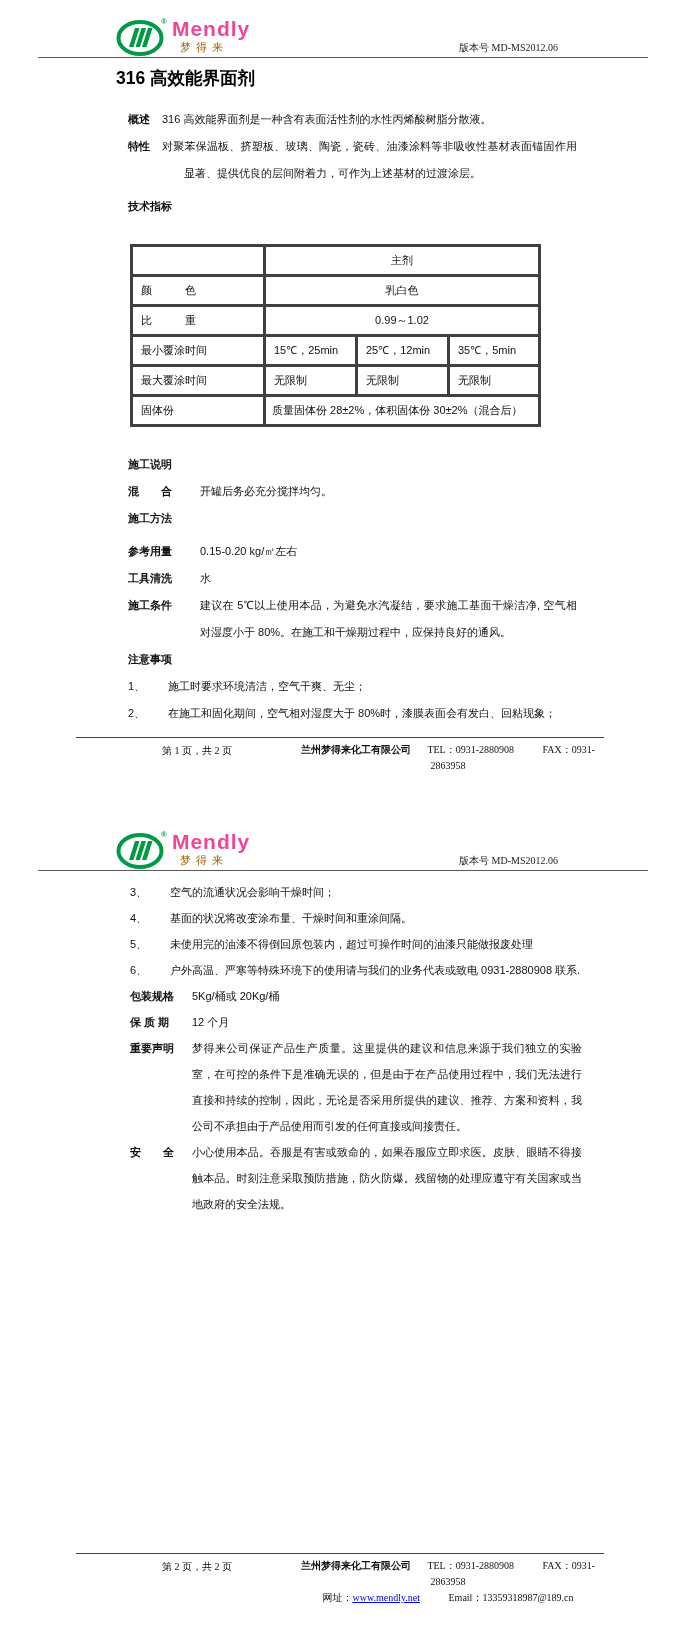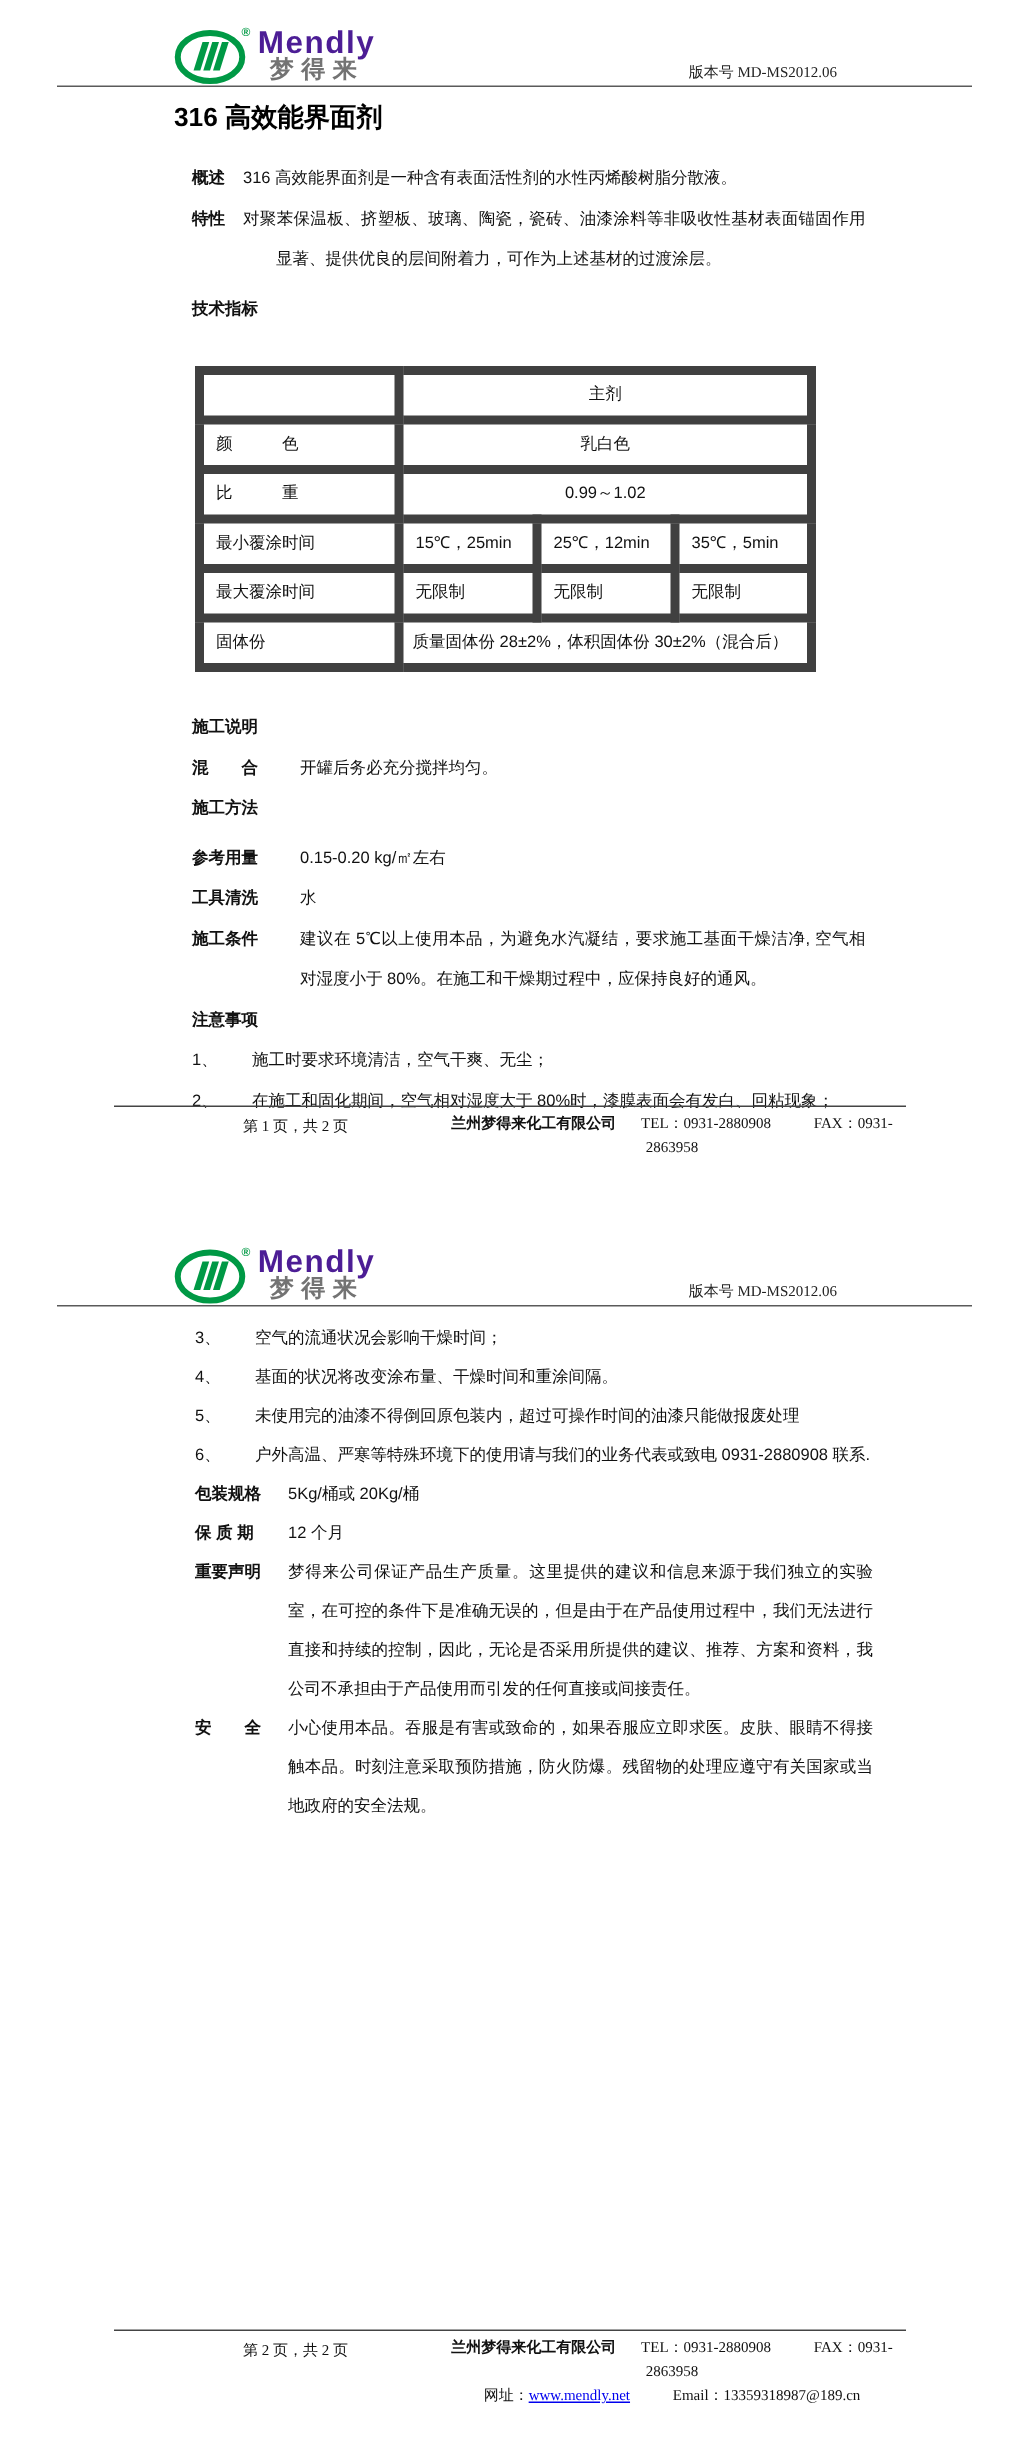--- a/index.html
+++ b/index.html
@@ -8,22 +8,22 @@
   #pg1{top:0;height:770px;}
   #pg2{top:770px;height:868px;}
   .inner{margin:0 39px 0 38px;position:relative;}
 
   
   .hd{display:flex;justify-content:space-between;align-items:flex-end;padding-top:9px;height:48px;}
   .logo{display:flex;align-items:flex-start;margin-left:78px;position:relative;}
   .logo-emblem{display:block;}
   .reg{color:#009945;font-size:8px;font-weight:bold;position:relative;top:-2px;left:-3px;}
   .logo-txt{margin-left:2px;}
-  .logo-en{color:#4c1d95;font-weight:800;font-size:21px;line-height:20px;letter-spacing:1px;}
-  .logo-cn{color:#737373;font-weight:700;font-size:16px;line-height:16px;letter-spacing:5px;margin-left:8px;}
+  .logo-en{color:#ec4899;font-weight:800;font-size:21px;line-height:20px;letter-spacing:1px;}
+  .logo-cn{color:#a16207;font-weight:400;font-size:11px;line-height:16px;letter-spacing:5px;margin-left:8px;}
   .version{font-family:"Liberation Serif",serif;font-size:10px;color:#222;margin:0 90px 2px 0;}
   .rule{border-top:1.4px solid #5a5a5a;height:0;}
 
   .title{font-size:17.5px;font-weight:800;margin:8px 0 0 78px;color:#000;}
 
   
   .bd{margin:16px 0 0 90px;width:449px;font-size:11px;line-height:27px;}
   .bd2{margin:8px 0 0 92px;width:452px;font-size:11px;line-height:26px;}
   .para{display:flex;align-items:flex-start;}
   .lbl{font-weight:bold;flex:none;}
@@ -33,21 +33,21 @@
   .ptxt{flex:1;text-align:justify;}
   .hang22{padding-left:22px;text-indent:-22px;}
   .heading{font-weight:bold;}
   .mt6{margin-top:6px;}
   .mt24{margin-top:24px;}
   .note{display:flex;align-items:flex-start;}
   .nnum{flex:none;width:40px;}
 
   
   table.tech{border-collapse:collapse;width:408px;margin:24px 0 0 2px;table-layout:fixed;}
-  table.tech td{border:6px solid #404040;height:24px;padding:0 0 0 8px;font-size:11px;vertical-align:middle;}
+  table.tech td{border:3px solid #404040;height:24px;padding:0 0 0 8px;font-size:11px;vertical-align:middle;}
   table.tech td.ctr{text-align:center;padding:0;}
   table.tech td.lft{text-align:left;padding-left:6px;}
 
   
   .pfoot{position:absolute;left:38px;right:44px;border-top:1.2px solid #444;padding-top:4px;font-family:"Liberation Serif",serif;font-size:10px;color:#111;}
   #pg1 .pfoot{top:737px;}
   #pg2 .pfoot{top:783px;}
   .frow{display:flex;align-items:flex-start;}
   .fpage{flex:none;margin-left:86px;width:130px;padding-top:2px;}
   .fcenter{flex:1;text-align:center;line-height:16px;}

